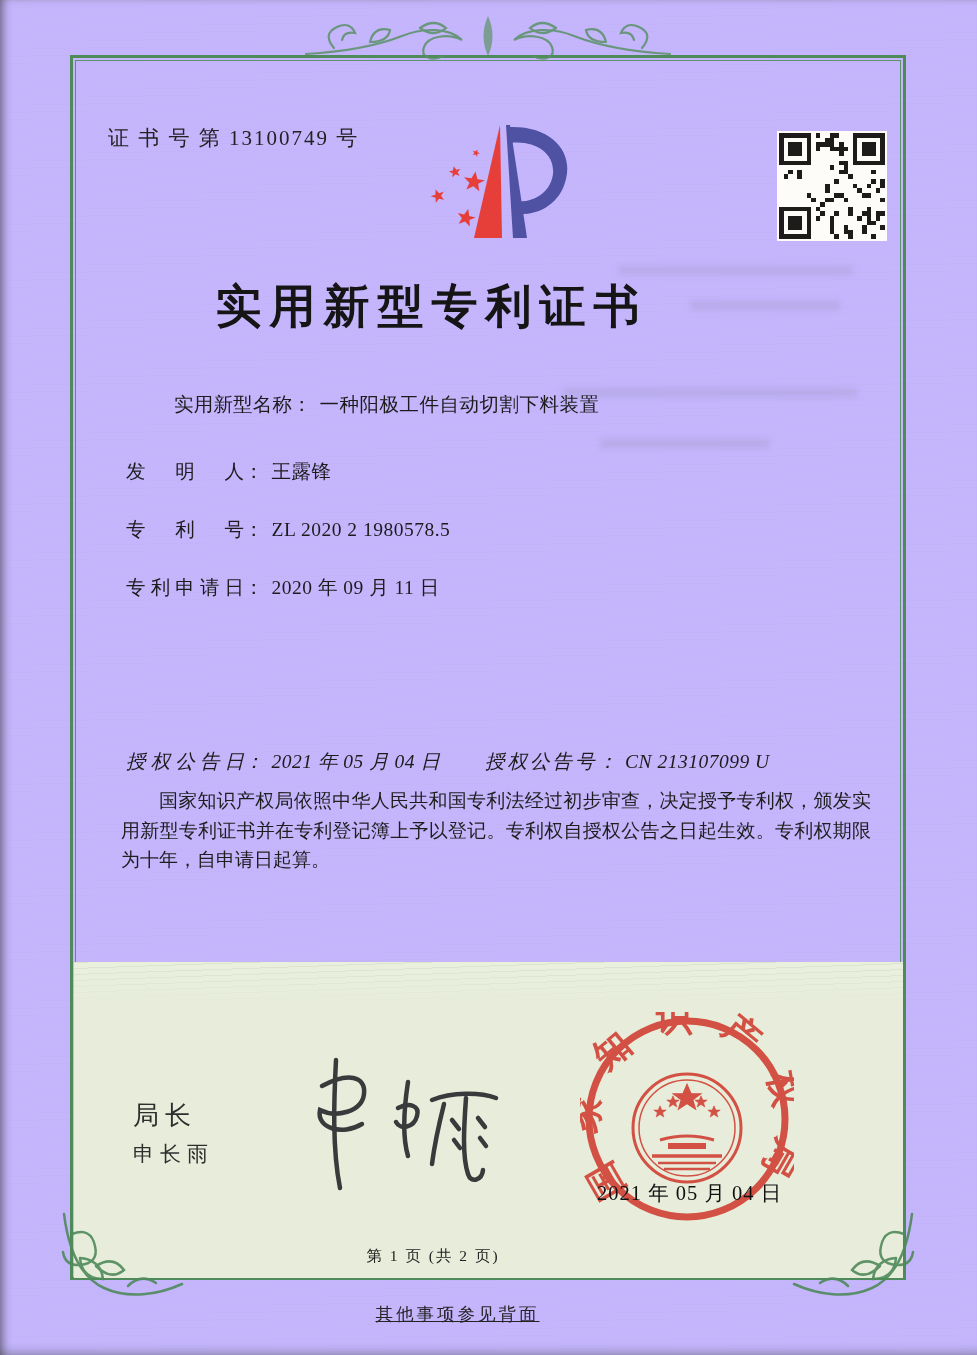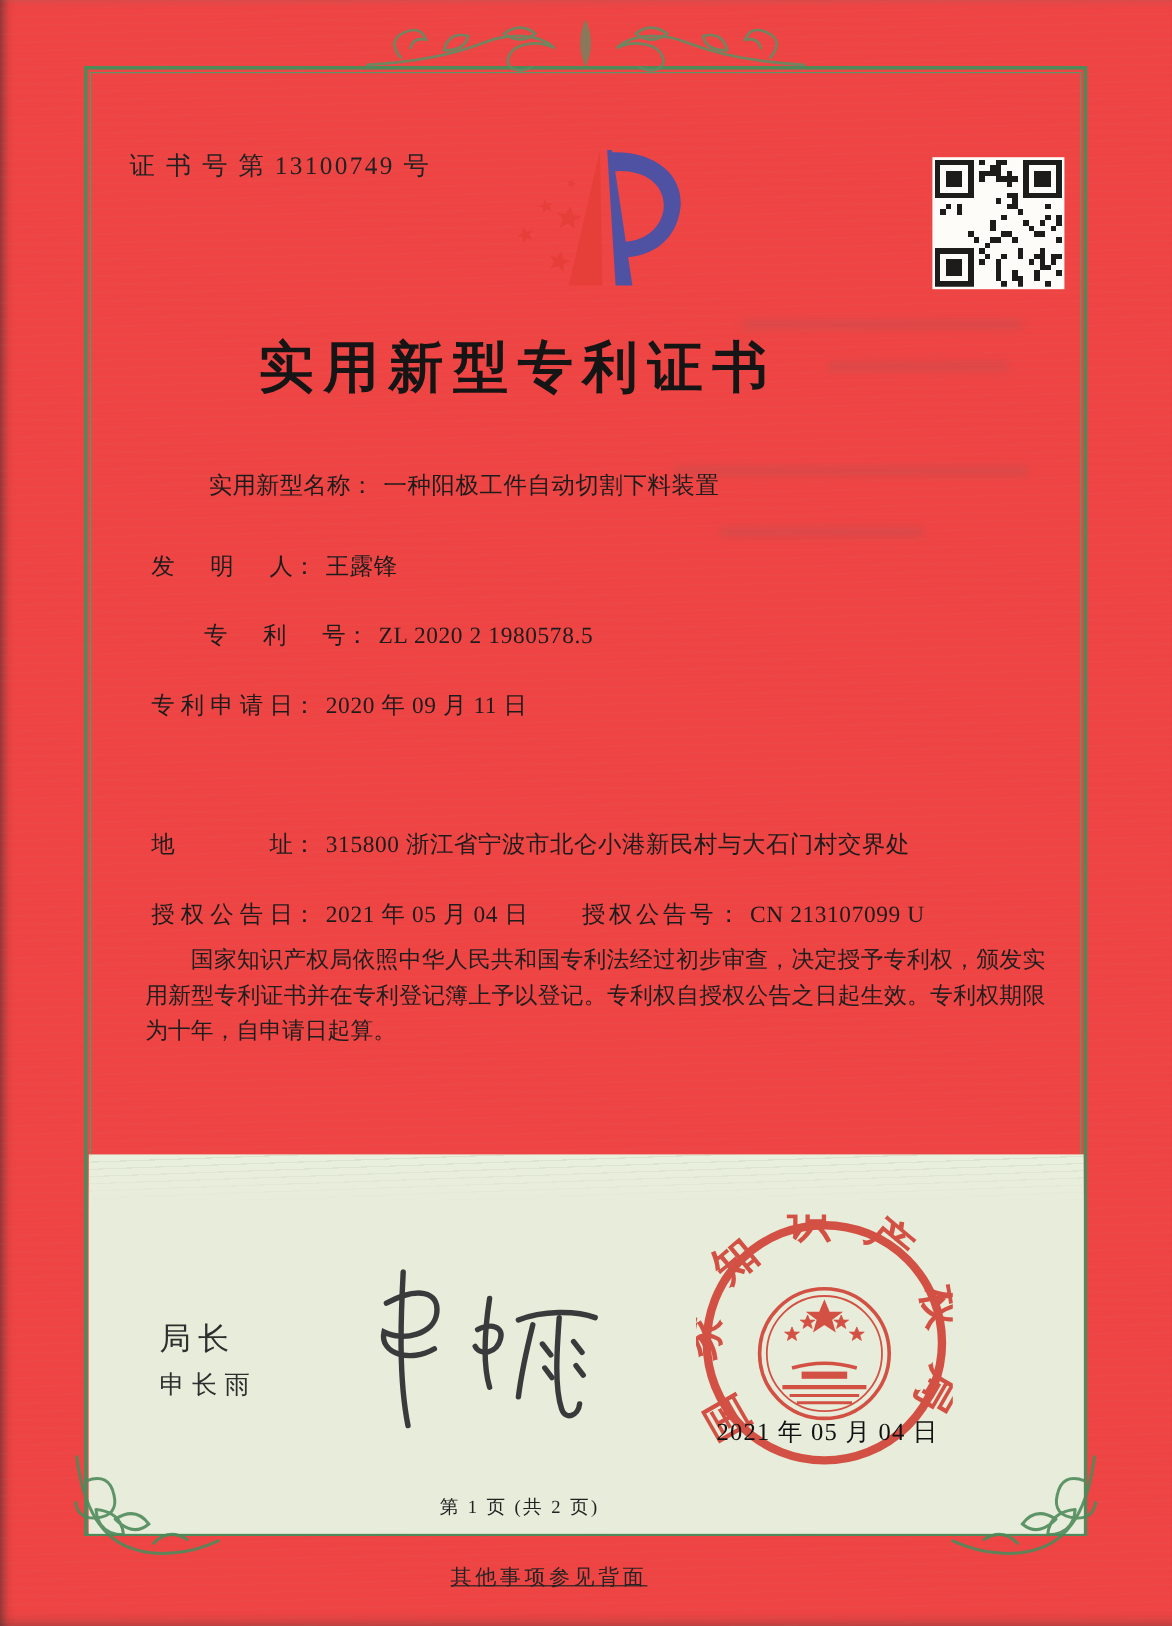--- a/index.html
+++ b/index.html
@@ -1,17 +1,17 @@
 <!DOCTYPE html>
 <html><head>
 <meta charset="utf-8">
 <style>
   html,body{margin:0;padding:0;background:#cfccc3;}
   .page{position:relative;width:977px;height:1355px;margin:0 auto;overflow:hidden;
-        background:#ef4444;
+        background:#c4b5fd;
         box-shadow:inset 10px 0 8px -7px rgba(40,40,40,.55), inset 0 -12px 10px -9px rgba(60,60,55,.35), inset 0 6px 6px -5px rgba(120,120,110,.25);
         font-family:"Liberation Serif","DejaVu Serif",serif;color:#1c1c1c;}
   .texture{position:absolute;inset:0;pointer-events:none;
         background:repeating-linear-gradient(179deg, rgba(150,160,130,.045) 0 1px, transparent 1px 7px);}
   
   .frame{position:absolute;left:70px;top:55px;width:836px;height:1225px;border:3px solid #4f8a5b;box-sizing:border-box;}
   .frame-inner{position:absolute;inset:2px;border:1px solid #5d9468;}
   
   .band{position:absolute;left:74px;top:962px;width:829px;height:316px;
         background:linear-gradient(180deg, rgba(231,237,218,0) 0, #e7edda 42px),
@@ -199,30 +199,27 @@
   </svg>
 
   <div class="title">实用新型专利证书</div>
 
   <div class="field" style="top:391px;margin-left:48px;">
     <span class="flabel">实用新型名称</span><span class="fcolon">：</span><span class="fvalue">一种阳极工件自动切割下料装置</span>
   </div>
   <div class="field" style="top:458px;">
     <span class="flabel">发明人</span><span class="fcolon">：</span><span class="fvalue">王露锋</span>
   </div>
-  <div class="field" style="top:516px;margin-left:44px;">
+  <div class="field" style="top:516px;">
     <span class="flabel">专利号</span><span class="fcolon">：</span><span class="fvalue">ZL 2020 2 1980578.5</span>
   </div>
   <div class="field" style="top:574px;">
     <span class="flabel">专利申请日</span><span class="fcolon">：</span><span class="fvalue">2020 年 09 月 11 日</span>
   </div>
-  <div class="field" style="top:690px;">
-    <span class="flabel">地址</span><span class="fcolon">：</span><span class="fvalue">315800 浙江省宁波市北仑小港新民村与大石门村交界处</span>
-  </div>
-  <div class="field" style="top:748px;">
+  <div class="field" style="top:748px;font-style:italic;">
     <span class="flabel">授权公告日</span><span class="fcolon">：</span><span class="fvalue">2021 年 05 月 04 日</span>
     <span class="grant">
       <span class="flabel2">授权公告号</span><span class="fcolon">：</span><span class="fvalue">CN 213107099 U</span>
     </span>
   </div>
 
   <div class="paras">
     <p>国家知识产权局依照中华人民共和国专利法经过初步审查，决定授予专利权，颁发实用新型专利证书并在专利登记簿上予以登记。专利权自授权公告之日起生效。专利权期限为十年，自申请日起算。</p>
   </div>
 

